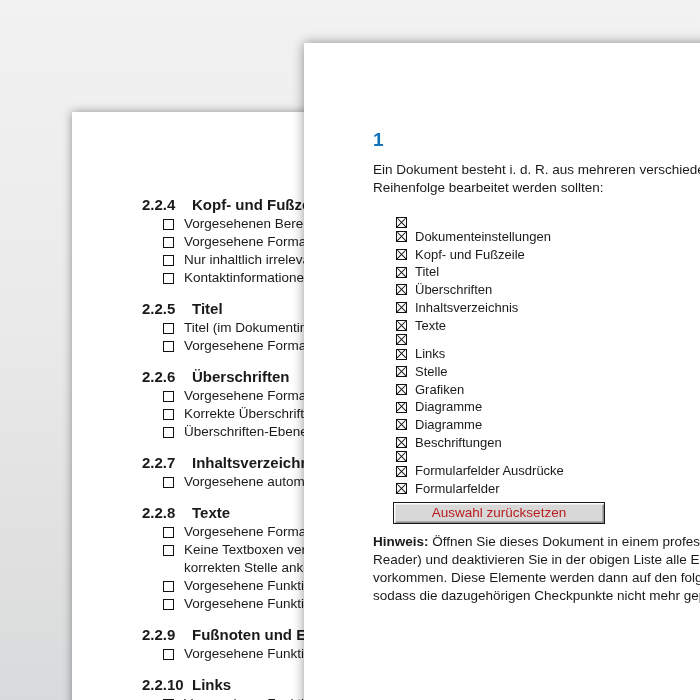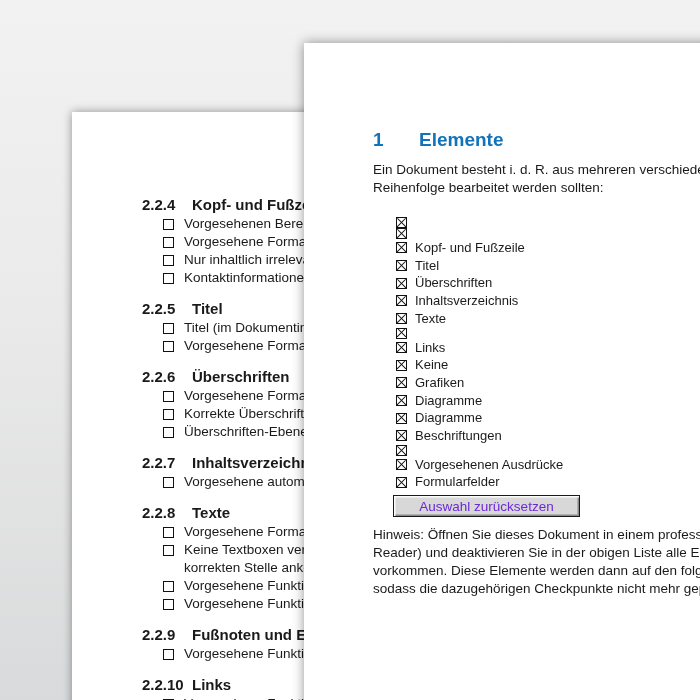--- a/index.html
+++ b/index.html
@@ -48,28 +48,28 @@
 
   
   .front-content{padding:85px 0 0 69px;}
   .h1-row{display:flex;color:var(--heading-blue);font-weight:bold;font-size:19px;line-height:24px;}
   .h1-num{width:46px;flex:none;}
   .intro{margin-top:9px;font-size:13.5px;line-height:18px;white-space:nowrap;}
   .checklist{margin-top:20px;margin-left:23px;}
   .c-item{display:flex;align-items:center;line-height:17.7px;font-size:13px;white-space:nowrap;}
   .c-item .cbox{margin-right:8px;}
   .reset-button{
-    display:block;margin:4px 0 0 20px;width:187px;height:22px;
-    font-family:"Liberation Sans",sans-serif;font-size:13.5px;color:#6d28d9;
+    display:block;margin:4px 0 0 20px;width:212px;height:22px;
+    font-family:"Liberation Sans",sans-serif;font-size:13.5px;color:#b91c1c;
     background:var(--btn-face);border:1px solid #1a1a1a;
     box-shadow:inset 1.5px 1.5px 0 #fbfbfb, inset -1.5px -1.5px 0 #8a8a8a;
     text-align:center;cursor:pointer;
   }
   .note{margin-top:9px;font-size:13.5px;line-height:18px;white-space:nowrap;}
-  .note .bold{font-weight:normal;}
+  .note .bold{font-weight:bold;}
 </style>
 </head>
 <body>
 
 <div class="scene">
 
   <div class="page page-back">
     <div class="back-content">
       <div id="back-sections">
           <div class="section">
@@ -195,34 +195,34 @@
   </div>
         </div>
     </div>
   </div>
 
   <div class="page page-front">
     <div class="front-content">
 
       <div class="h1-row">
         <span class="h1-num">1</span>
-        <span>Elemente</span>
       </div>
 
       <div class="intro" id="intro-lines">
           <div>Ein Dokument besteht i. d. R. aus mehreren verschiedene</div>
           <div>Reihenfolge bearbeitet werden sollten:</div>
         </div>
 
       <div class="checklist" id="front-checklist">
           <div class="c-item">
     <span class="cbox checked"></span>
   </div>
           <div class="c-item">
     <span class="cbox checked"></span>
+    <span class="c-text">Dokumenteinstellungen</span>
   </div>
           <div class="c-item">
     <span class="cbox checked"></span>
     <span class="c-text">Kopf- und Fußzeile</span>
   </div>
           <div class="c-item">
     <span class="cbox checked"></span>
     <span class="c-text">Titel</span>
   </div>
           <div class="c-item">
@@ -239,21 +239,21 @@
   </div>
           <div class="c-item">
     <span class="cbox checked"></span>
   </div>
           <div class="c-item">
     <span class="cbox checked"></span>
     <span class="c-text">Links</span>
   </div>
           <div class="c-item">
     <span class="cbox checked"></span>
-    <span class="c-text">Keine</span>
+    <span class="c-text">Stelle</span>
   </div>
           <div class="c-item">
     <span class="cbox checked"></span>
     <span class="c-text">Grafiken</span>
   </div>
           <div class="c-item">
     <span class="cbox checked"></span>
     <span class="c-text">Diagramme</span>
   </div>
           <div class="c-item">
@@ -262,21 +262,21 @@
   </div>
           <div class="c-item">
     <span class="cbox checked"></span>
     <span class="c-text">Beschriftungen</span>
   </div>
           <div class="c-item">
     <span class="cbox checked"></span>
   </div>
           <div class="c-item">
     <span class="cbox checked"></span>
-    <span class="c-text">Vorgesehenen Ausdrücke</span>
+    <span class="c-text">Formularfelder Ausdrücke</span>
   </div>
           <div class="c-item">
     <span class="cbox checked"></span>
     <span class="c-text">Formularfelder</span>
   </div>
         </div>
 
       <button class="reset-button">Auswahl zurücksetzen</button>
 
       <div class="note" id="note-lines">

